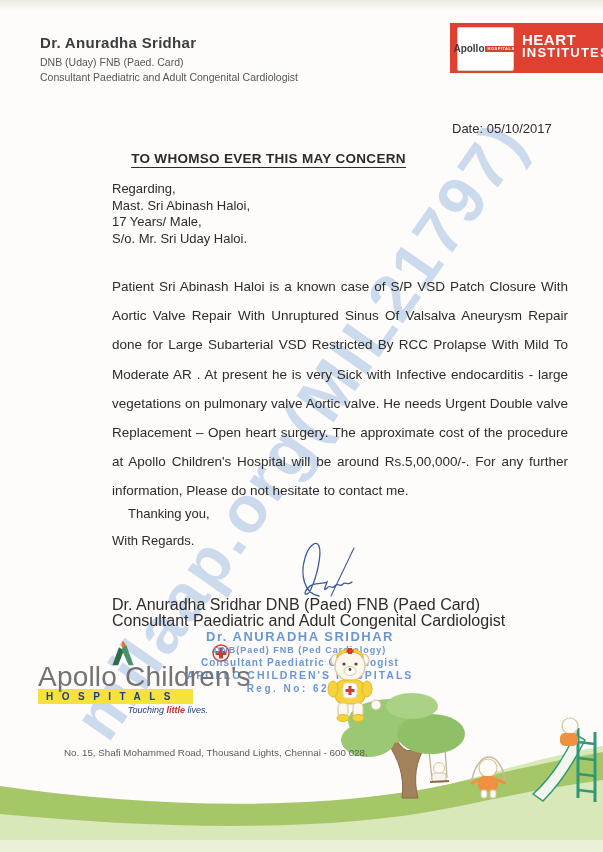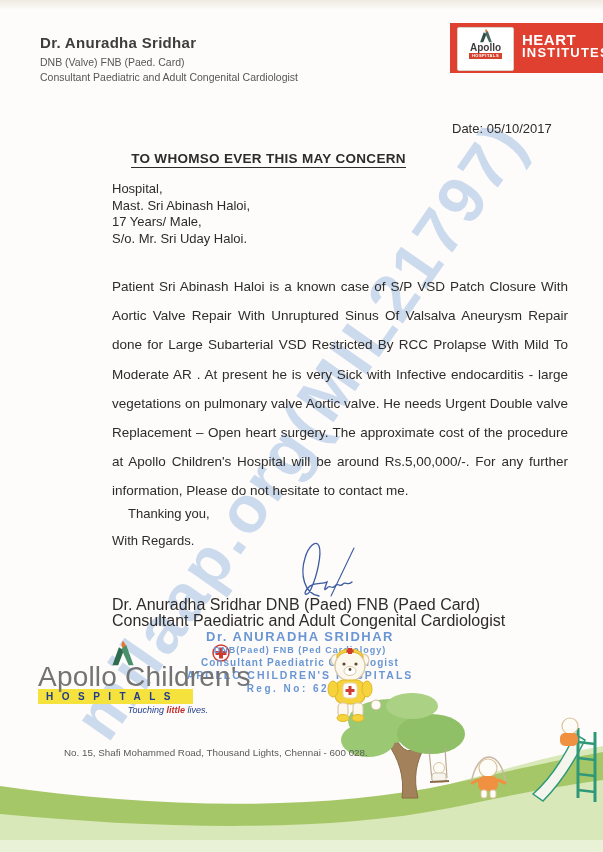--- a/index.html
+++ b/index.html
@@ -14,21 +14,21 @@
 
   .layer{position:absolute;z-index:2;}
 
   
   .doc-name{left:40px;top:34px;font-size:15px;font-weight:700;color:#3d3d3d;letter-spacing:.3px;}
   .doc-cred{left:40px;top:56px;font-size:10.5px;color:#565656;}
   .doc-desig{left:40px;top:71px;font-size:10.5px;color:#565656;}
 
   .heart-banner{left:450px;top:23px;width:153px;height:50px;background:#e04030;}
   .apollo-box{position:absolute;left:7px;top:4px;width:55px;height:42px;background:#fff;border:1px solid #d8d2c8;border-radius:2px;
-    display:flex;flex-direction:column;align-items:center;}
+    display:flex;flex-direction:row;align-items:center;justify-content:center;}
   .apollo-word{font-size:10px;font-weight:700;color:#3c3c3c;line-height:10px;}
   .apollo-sub{font-size:4px;font-weight:700;color:#fff;background:#d5432f;padding:0 3px;letter-spacing:.5px;line-height:6px;}
   .heart-text{position:absolute;left:72px;top:9px;color:#fff;}
   .heart-text .l1{font-size:15px;font-weight:700;letter-spacing:.5px;line-height:16px;}
   .heart-text .l2{font-size:13px;font-weight:700;letter-spacing:1.2px;line-height:9px;}
 
   
   .serif{font-family:Liberation Sans, sans-serif;color:#2e2c29;}
   .date-line{left:452px;top:121px;font-size:13px;}
   .title{left:0;top:149px;width:491px;text-align:center;padding-left:46px;box-sizing:border-box;}
@@ -112,21 +112,21 @@
       <line x1="578" y1="50" x2="595" y2="52" stroke="#2f9878" stroke-width="2.5"></line>
       <line x1="578" y1="66" x2="595" y2="68" stroke="#2f9878" stroke-width="2.5"></line>
       <line x1="578" y1="82" x2="595" y2="84" stroke="#2f9878" stroke-width="2.5"></line>
       <line x1="578" y1="98" x2="595" y2="100" stroke="#2f9878" stroke-width="2.5"></line>
       <circle cx="570" cy="34" r="8" fill="#fdfcf6" stroke="#d9c39a" stroke-width="1.2"></circle>
       <rect x="560" y="41" width="18" height="13" rx="5" fill="#ef9140"></rect>
     </g>
   </svg>
 
   <div class="layer doc-name">Dr. Anuradha Sridhar</div>
-  <div class="layer doc-cred">DNB (Valve) FNB (Paed. Card)</div>
+  <div class="layer doc-cred">DNB (Uday) FNB (Paed. Card)</div>
   <div class="layer doc-desig">Consultant Paediatric and Adult Congenital Cardiologist</div>
 
   <div class="layer heart-banner">
     <div class="apollo-box">
       <svg width="18" height="15" viewBox="0 0 40 32">
         <path d="M20,1 C23,5 25,8 22,12 C18,10 17,5 20,1 Z" fill="#e8732a"></path>
         <path d="M7,31 L15,9 L21,13 L14,31 Z" fill="#2f4f45"></path>
         <path d="M33,31 L24,6 L18,11 L27,31 Z" fill="#4a6b5f"></path>
       </svg>
       <div class="apollo-word">Apollo</div>
@@ -138,21 +138,21 @@
     </div>
   </div>
 
   <div class="layer serif date-line">Date: 05/10/2017</div>
 
   <div class="layer serif title">
     <span>TO WHOMSO EVER THIS MAY CONCERN</span>
   </div>
 
   <div class="layer serif regarding">
-    <div>Hospital,</div>
+    <div>Regarding,</div>
     <div>Mast. Sri Abinash Haloi,</div>
     <div>17 Years/ Male,</div>
     <div>S/o. Mr. Sri Uday Haloi.</div>
   </div>
 
   <div class="layer serif body-par">Patient Sri Abinash Haloi is a known case of  S/P VSD Patch Closure With Aortic Valve Repair With Unruptured Sinus Of Valsalva Aneurysm Repair done for Large Subarterial VSD Restricted By RCC Prolapse With Mild To Moderate AR . At present he is very Sick with Infective endocarditis - large vegetations on pulmonary valve Aortic valve. He needs Urgent Double valve Replacement – Open heart surgery. The approximate cost of the procedure at Apollo Children's Hospital will be around Rs.5,00,000/-. For any further information, Please do not hesitate to contact me.</div>
 
   <div class="layer serif closing1">Thanking you,</div>
   <div class="layer serif closing2">With Regards.</div>
 

